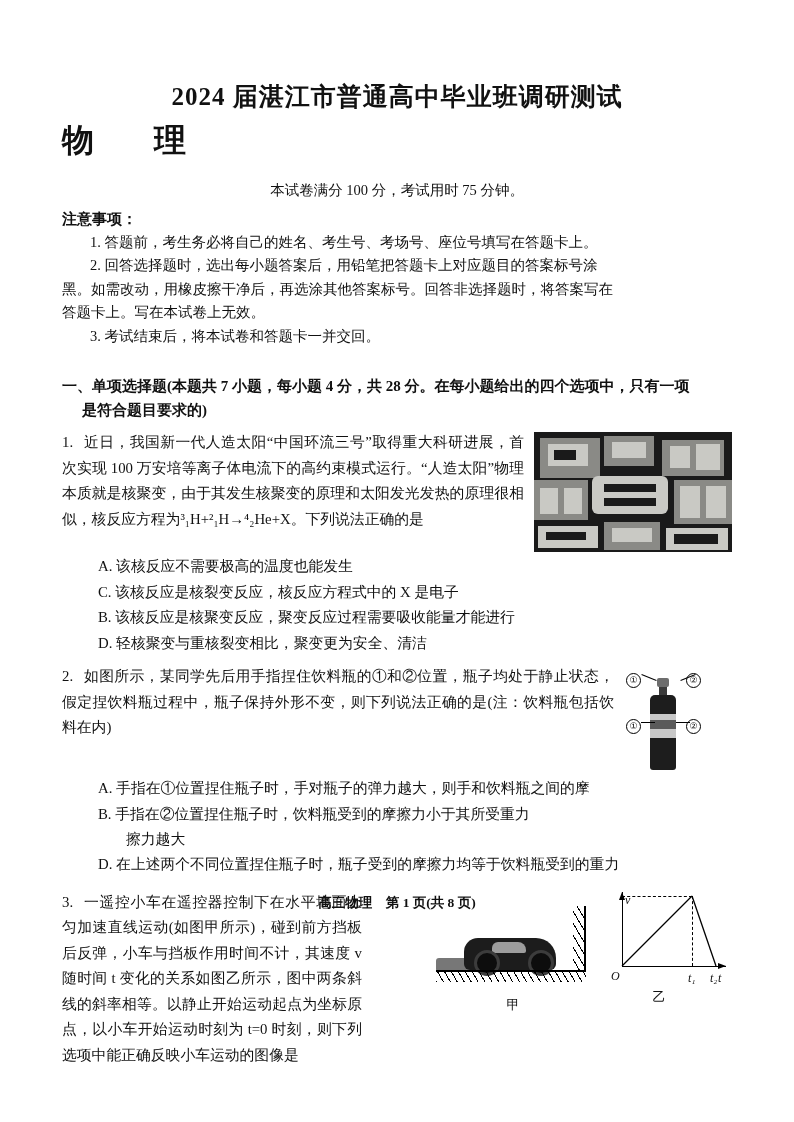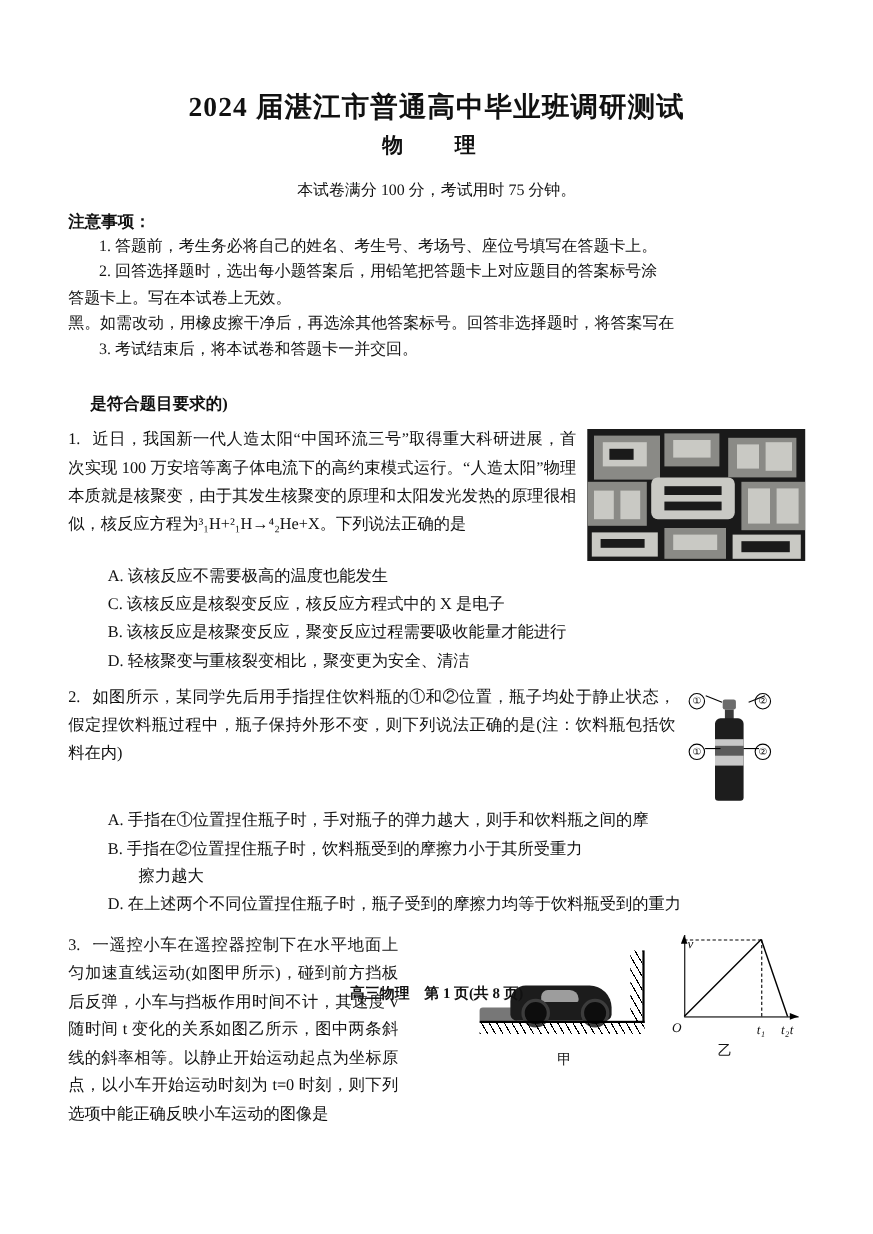--- a/index.html
+++ b/index.html
@@ -24,22 +24,21 @@
   }
   .title {
     text-align: center;
     font-size: 25px;
     font-weight: bold;
     letter-spacing: 1px;
     margin-top: 20px;
     margin-bottom: 6px;
   }
   .subject {
-    text-align: center;
-    font-size: 19px;
+    font-size: 32px;
     font-weight: bold;
     letter-spacing: 14px;
     margin-bottom: 18px;
   }
   .exam-info {
     text-align: center;
     font-size: 14.5px;
     margin-bottom: 10px;
   }
   .notice-title {
@@ -344,25 +343,26 @@
 
 <div class="page">
 
   <div class="title">2024 届湛江市普通高中毕业班调研测试</div>
   <div class="subject">物　理</div>
   <div class="exam-info">本试卷满分 100 分，考试用时 75 分钟。</div>
 
   <div class="notice-title">注意事项：</div>
   <p class="notice-item">1. 答题前，考生务必将自己的姓名、考生号、考场号、座位号填写在答题卡上。</p>
   <p class="notice-item">2. 回答选择题时，选出每小题答案后，用铅笔把答题卡上对应题目的答案标号涂</p>
+  <p class="notice-item cont">黑。如需改动，用橡皮擦干净后，再选涂其他答案标号。回答非选择题时，将答案写在</p>
   <p class="notice-item cont">答题卡上。写在本试卷上无效。</p>
-  <p class="notice-item cont">黑。如需改动，用橡皮擦干净后，再选涂其他答案标号。回答非选择题时，将答案写在</p>
   <p class="notice-item">3. 考试结束后，将本试卷和答题卡一并交回。</p>
 
   <div class="section-head">
+    <span>一、单项选择题(本题共 7 小题，每小题 4 分，共 28 分。在每小题给出的四个选项中，只有一项</span>
     <span class="sub">是符合题目要求的)</span>
   </div>
 
   <div class="question">
     <div class="fig-q1">
       <div class="dark" style="left:0;top:0;width:198px;height:120px;"></div>
       <div class="mid" style="left:6px;top:6px;width:60px;height:40px;"></div>
       <div class="blob" style="left:14px;top:12px;width:40px;height:22px;"></div>
       <div class="dark" style="left:20px;top:18px;width:22px;height:10px;"></div>
       <div class="mid" style="left:70px;top:4px;width:50px;height:30px;"></div>

